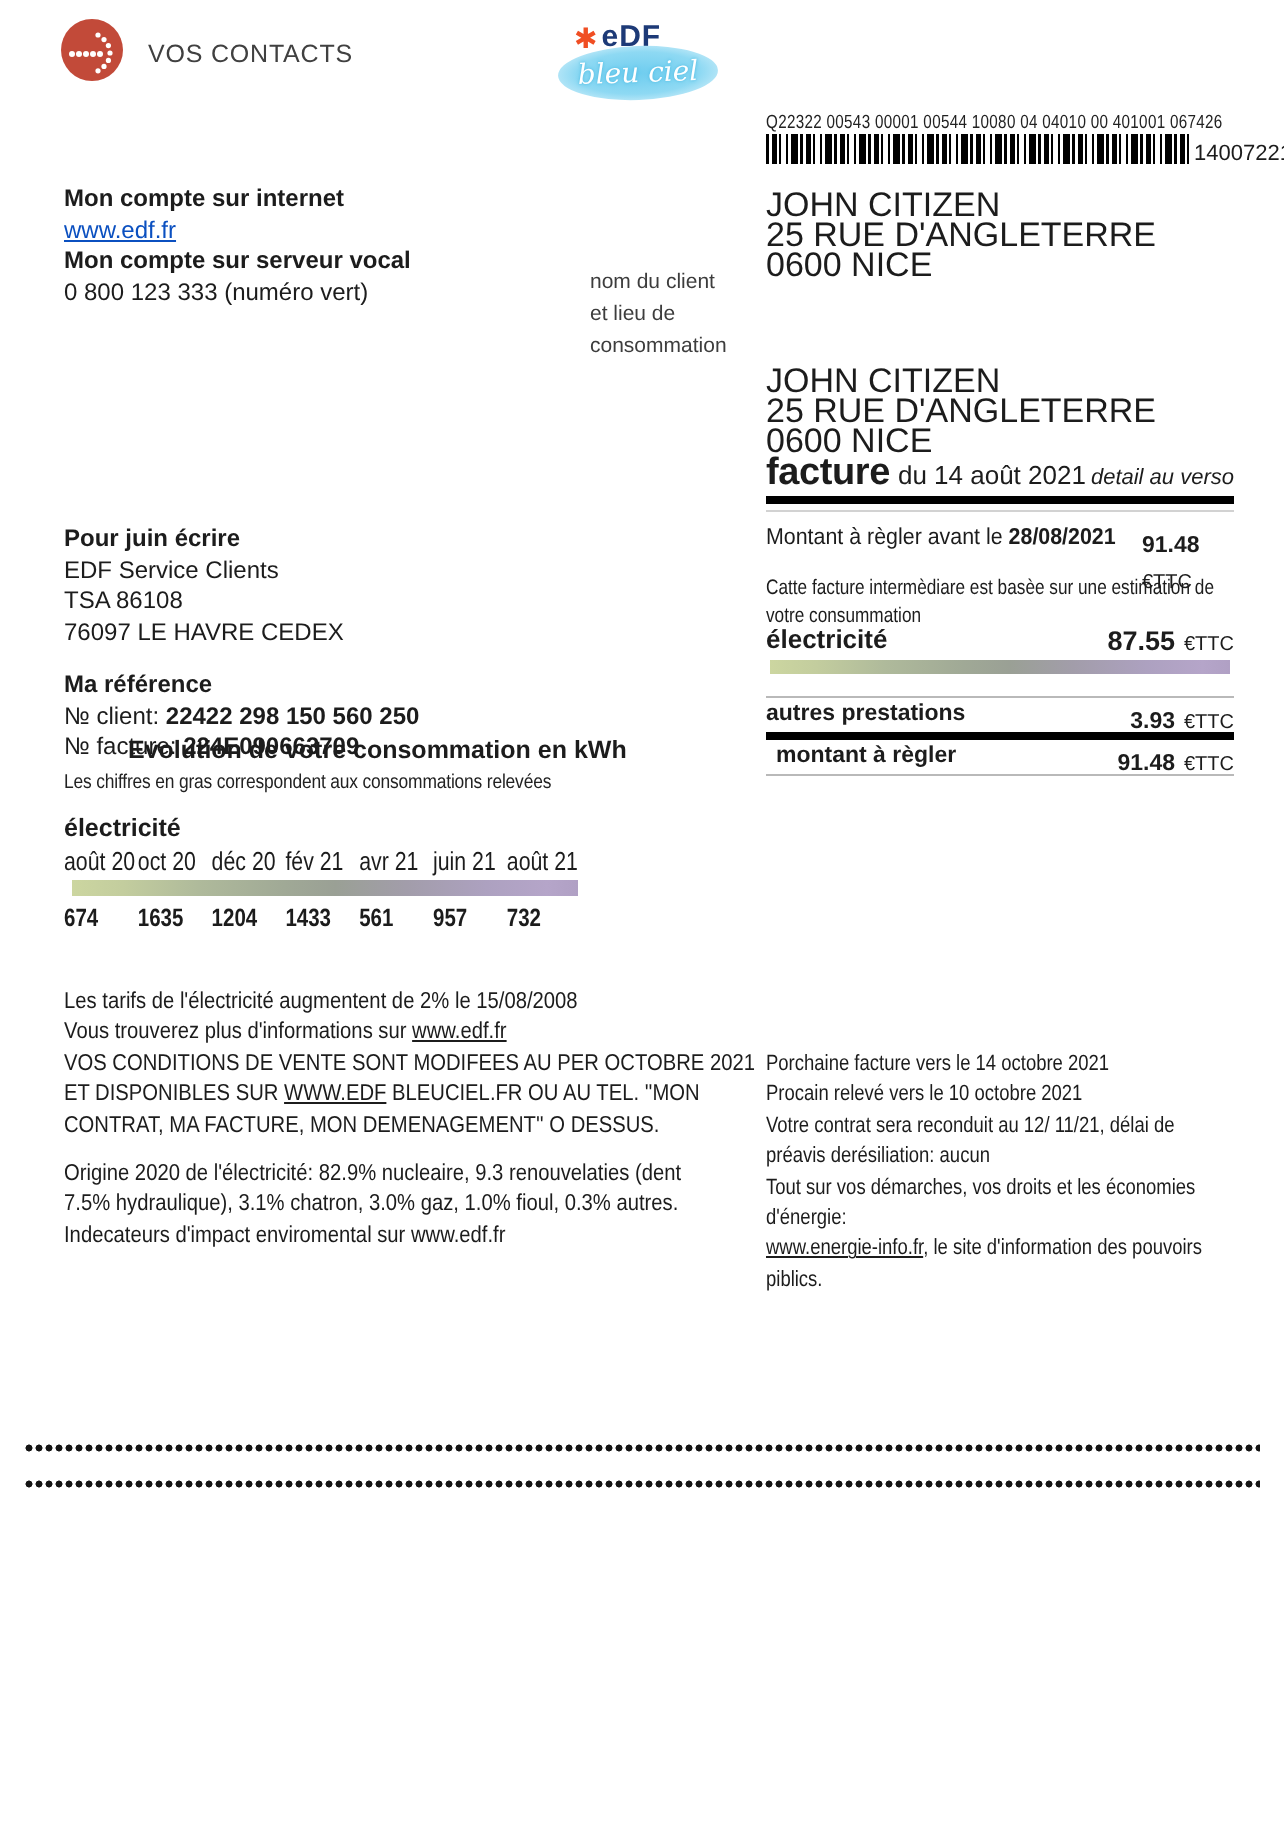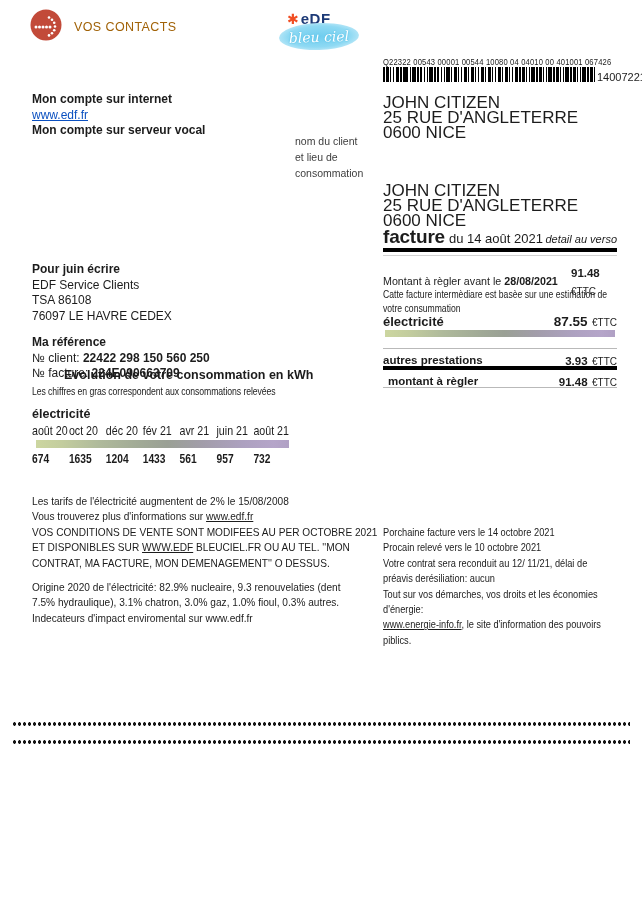--- a/index.html
+++ b/index.html
@@ -5,21 +5,21 @@
   html,body{margin:0;padding:0;background:#fff;}
   .page{position:relative;width:642px;height:916px;background:#ffffff;
         font-family:"Liberation Sans",sans-serif;color:#1c1c1c;overflow:hidden;
         outline:1px solid #e4e4e4;}
   .abs{position:absolute;}
   .b{font-weight:bold;}
   .sq{transform:scaleX(var(--sx,1));transform-origin:0 0;white-space:nowrap;}
   .line{white-space:nowrap;}
 
   
-  .contacts-title{left:74px;top:20px;font-size:12.5px;letter-spacing:.4px;color:#a16207;font-weight:500;}
+  .contacts-title{left:74px;top:20px;font-size:12.5px;letter-spacing:.4px;color:#404040;font-weight:500;}
   .edf-row{left:287px;top:10px;display:flex;align-items:center;gap:2px;}
   .edf-star{color:#f04e23;font-size:14px;line-height:14px;}
   .edf-name{color:#1d3a77;font-weight:bold;font-size:15px;letter-spacing:.5px;}
   .cloud{left:279px;top:23px;width:80px;height:27px;border-radius:50%;
          background:radial-gradient(ellipse at 50% 50%, #6fcdef 0%, #8ed9f3 55%, #c8ecf9 82%, rgba(255,255,255,0) 100%);
          display:flex;align-items:center;justify-content:center;transform:rotate(-2deg);}
   .cloud span{font-family:"DejaVu Serif",serif;font-style:italic;color:#ffffff;
               font-size:14px;text-shadow:0 0 2px #57c0e6,0 0 1px #57c0e6;}
 
   
@@ -44,21 +44,21 @@
       #000 0 1.5px,#fff 1.5px 3px,#000 3px 5.5px,#fff 5.5px 6.5px,#000 6.5px 7.5px,
       #fff 7.5px 10px,#000 10px 11px,#fff 11px 12.5px,#000 12.5px 16px,#fff 16px 17px);}
   .bc-num{font-size:11px;}
   .addr{font-size:17px;line-height:15px;}
   .fact-row{width:234px;display:flex;align-items:baseline;}
   .fact-title{font-size:19px;font-weight:bold;letter-spacing:-.2px;}
   .fact-date{font-size:13px;margin-left:4px;}
   .fact-verso{font-size:11px;font-style:italic;margin-left:auto;}
   .hline{background:#000;height:3.5px;}
   .thin{background:#b9b9b9;height:1px;}
-  .row-flex{width:234px;display:flex;align-items:center;justify-content:space-between;}
+  .row-flex{width:234px;display:flex;align-items:flex-start;justify-content:space-between;}
   .amt-b{font-weight:bold;font-size:11.5px;}
   .ttc{font-size:10px;font-weight:normal;}
   .elec-label{font-size:13px;font-weight:bold;}
   .elec-amt{font-size:13.5px;font-weight:bold;}
   .est{font-size:10.5px;line-height:13.5px;}
   .rnotes{font-size:11px;line-height:15.4px;}
 
   .dotline{height:4px;background-image:radial-gradient(circle,#141414 1.6px,transparent 1.9px);
            background-size:5px 4px;background-repeat:repeat-x;}
 </style>
@@ -91,20 +91,21 @@
     <span class="edf-name">eDF</span>
   </div>
   <div class="abs cloud">
     <span>bleu ciel</span>
   </div>
 
   <div class="abs t12" style="left:32px;top:50px;">
     <div class="line b">Mon compte sur internet</div>
     <div class="line"><span class="link">www.edf.fr</span></div>
     <div class="line b">Mon compte sur serveur vocal</div>
+    <div class="line">0 800 123 333 (numéro vert)</div>
   </div>
 
 
   <div class="abs graynote" style="left:295px;top:133px;">
     <div class="line">nom du client</div>
     <div class="line">et lieu de</div>
     <div class="line">consommation</div>
   </div>
 
   <div class="abs t12" style="left:32px;top:220px;">

